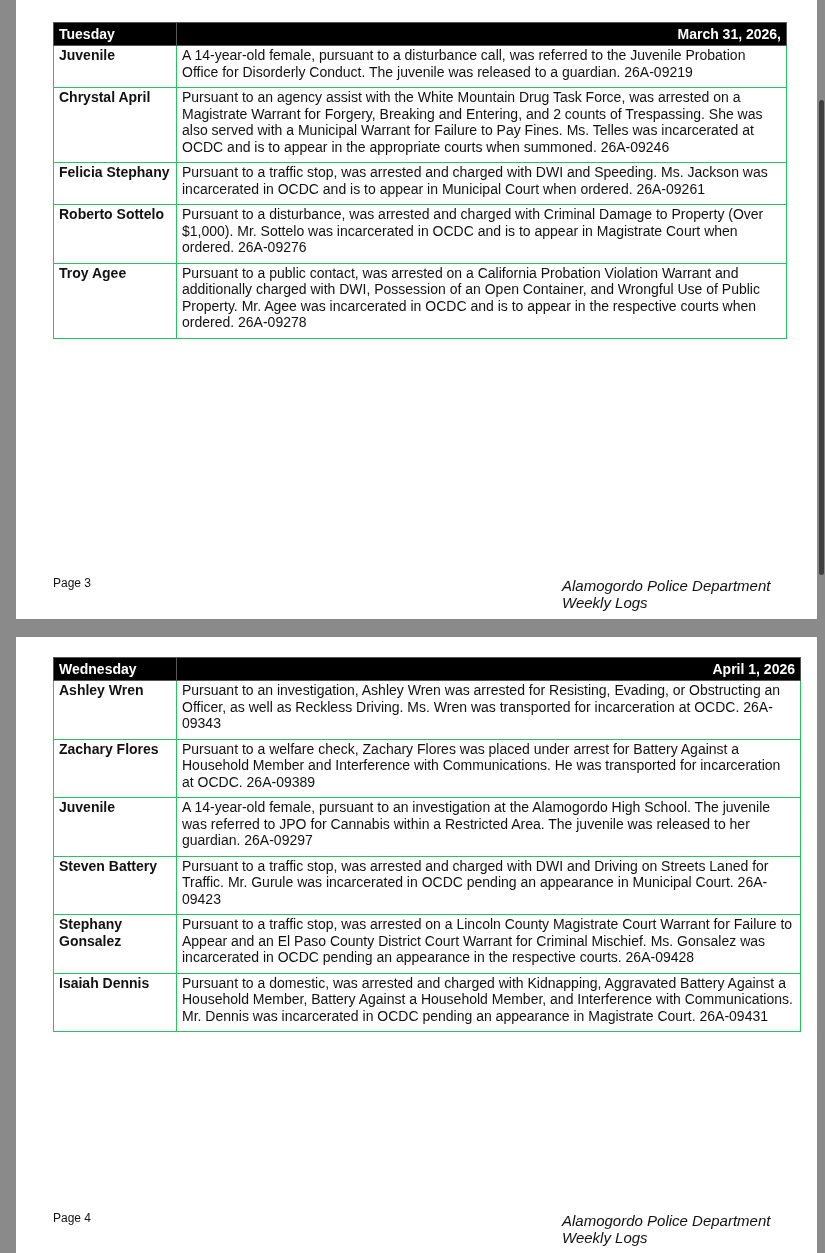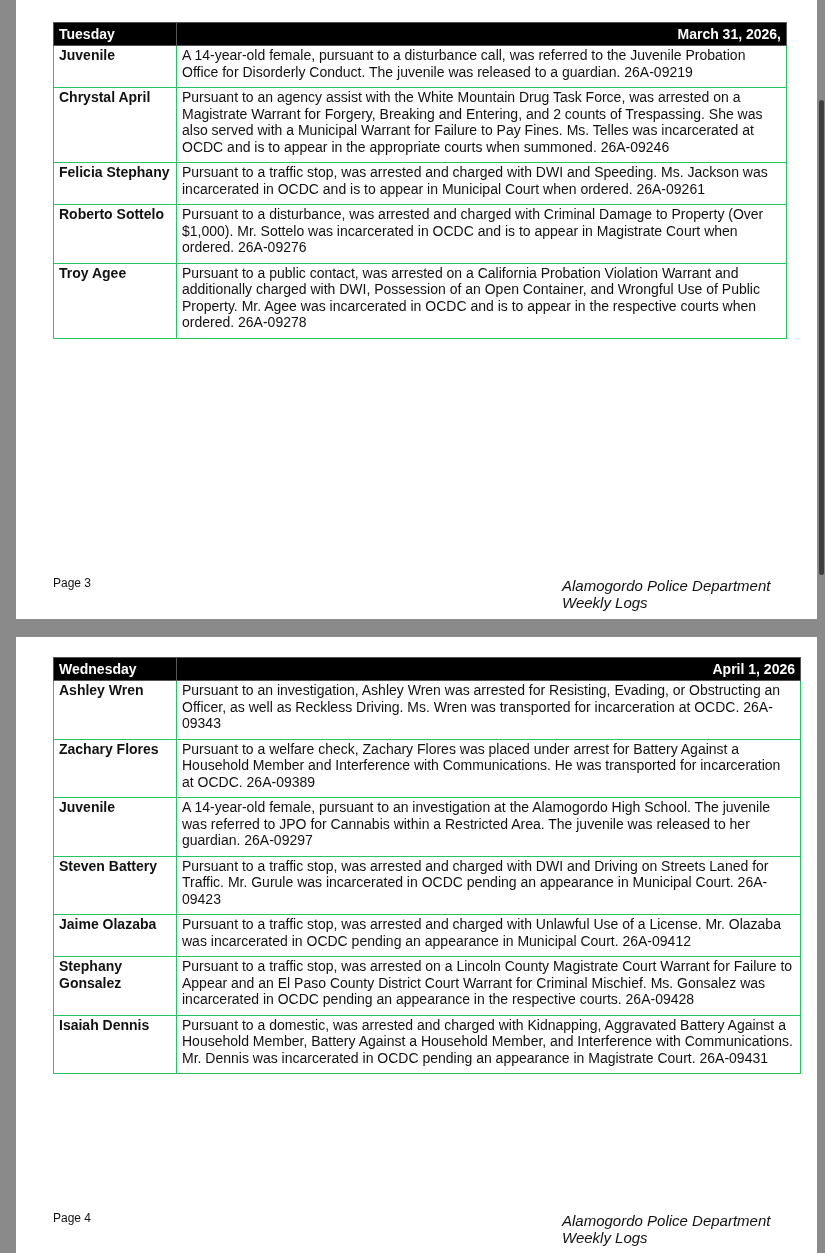--- a/index.html
+++ b/index.html
@@ -104,24 +104,20 @@
       </tr>
       <tr>
         <td class="name">Juvenile</td>
         <td>A 14-year-old female, pursuant to an investigation at the Alamogordo High School. The juvenile was referred to JPO for Cannabis within a Restricted Area. The juvenile was released to her guardian. 26A-09297</td>
       </tr>
       <tr>
         <td class="name">Steven Battery</td>
         <td>Pursuant to a traffic stop, was arrested and charged with DWI and Driving on Streets Laned for Traffic. Mr. Gurule was incarcerated in OCDC pending an appearance in Municipal Court. 26A-09423</td>
       </tr>
       <tr>
-        <td class="name">Jaime Olazaba</td>
-        <td>Pursuant to a traffic stop, was arrested and charged with Unlawful Use of a License. Mr. Olazaba was incarcerated in OCDC pending an appearance in Municipal Court. 26A-09412</td>
-      </tr>
-      <tr>
         <td class="name">Stephany Gonsalez</td>
         <td>Pursuant to a traffic stop, was arrested on a Lincoln County Magistrate Court Warrant for Failure to Appear and an El Paso County District Court Warrant for Criminal Mischief. Ms. Gonsalez was incarcerated in OCDC pending an appearance in the respective courts. 26A-09428</td>
       </tr>
       <tr>
         <td class="name">Isaiah Dennis</td>
         <td>Pursuant to a domestic, was arrested and charged with Kidnapping, Aggravated Battery Against a Household Member, Battery Against a Household Member, and Interference with Communications. Mr. Dennis was incarcerated in OCDC pending an appearance in Magistrate Court. 26A-09431</td>
       </tr>
     </tbody>
   </table>
   <div class="footer-left">Page 4</div>

